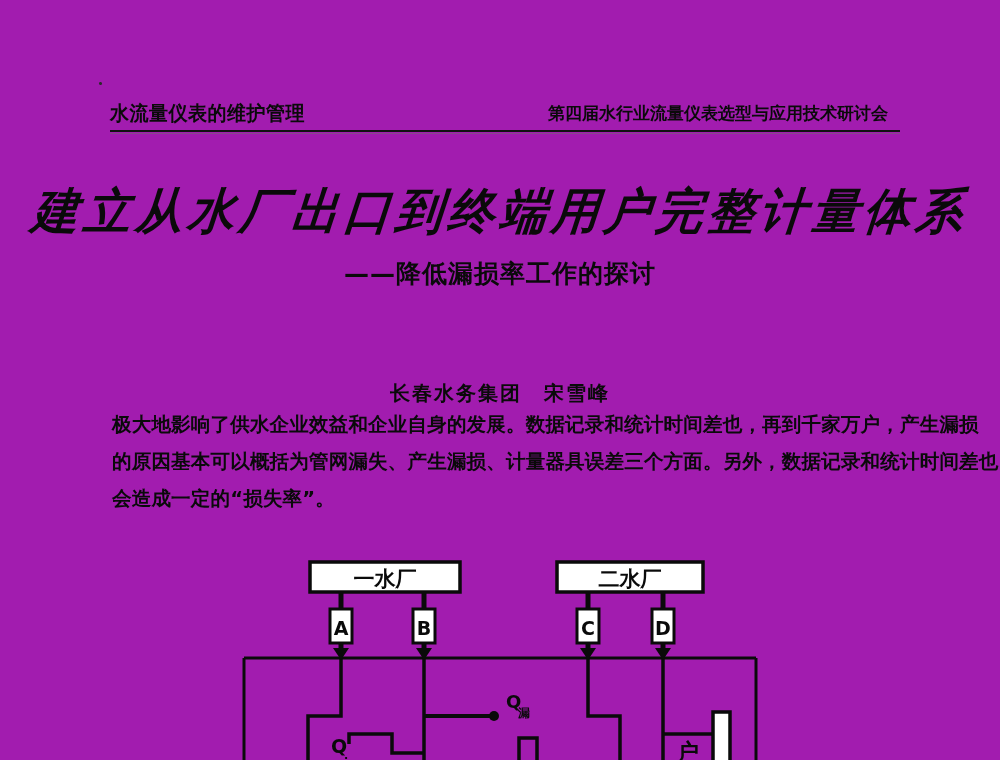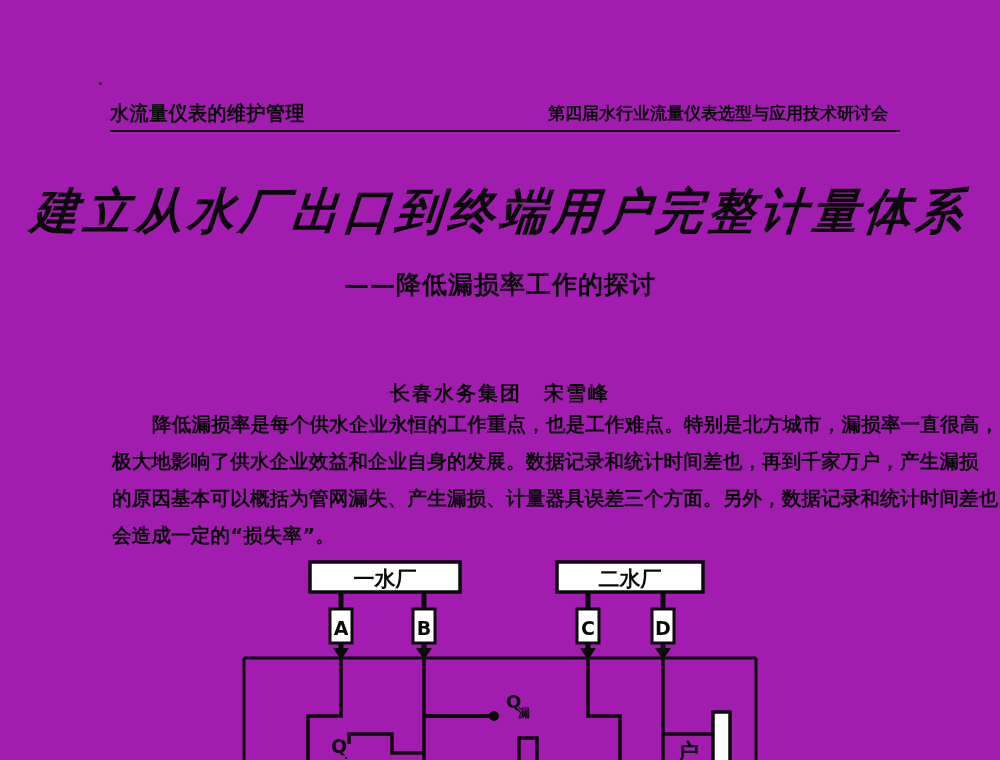--- a/index.html
+++ b/index.html
@@ -93,21 +93,21 @@
     font-style: italic;
     letter-spacing: 5px;
     line-height: 1.2;
     transform: skewX(-5deg) scaleY(1.04);
     white-space: nowrap;
   }
 
   .subtitle {
     position: absolute;
     left: 0;
-    top: 268px;
+    top: 257px;
     width: 1000px;
     text-align: center;
     font-family: "DejaVu Sans", "Liberation Sans", sans-serif;
     font-size: 25px;
     font-weight: 700;
     letter-spacing: 1px;
     white-space: nowrap;
   }
 
   .author {
@@ -165,21 +165,20 @@
   <div class="header-rule"></div>
   <div class="header-rule-2"></div>
 
   <div class="title">建立从水厂出口到终端用户完整计量体系</div>
 
   <div class="subtitle">——降低漏损率工作的探讨</div>
 
   <div class="author">长春水务集团　宋雪峰</div>
 
   <div class="body-block">
-    <div class="body-line indent">降低漏损率是每个供水企业永恒的工作重点，也是工作难点。特别是北方城市，漏损率一直很高，</div>
     <div class="body-line">极大地影响了供水企业效益和企业自身的发展。数据记录和统计时间差也，再到千家万户，产生漏损</div>
     <div class="body-line">的原因基本可以概括为管网漏失、产生漏损、计量器具误差三个方面。另外，数据记录和统计时间差也</div>
     <div class="body-line">会造成一定的“损失率”。</div>
   </div>
 
   <div class="diagram">
     <svg width="1000" height="212" viewBox="0 0 1000 212" xmlns="http://www.w3.org/2000/svg">
 
       <g stroke="#0a0a0a" fill="none" stroke-linecap="butt">
 

